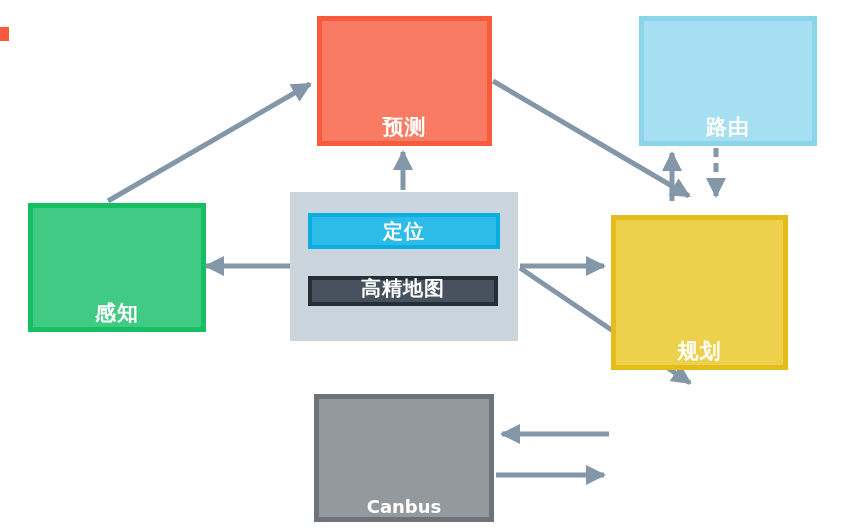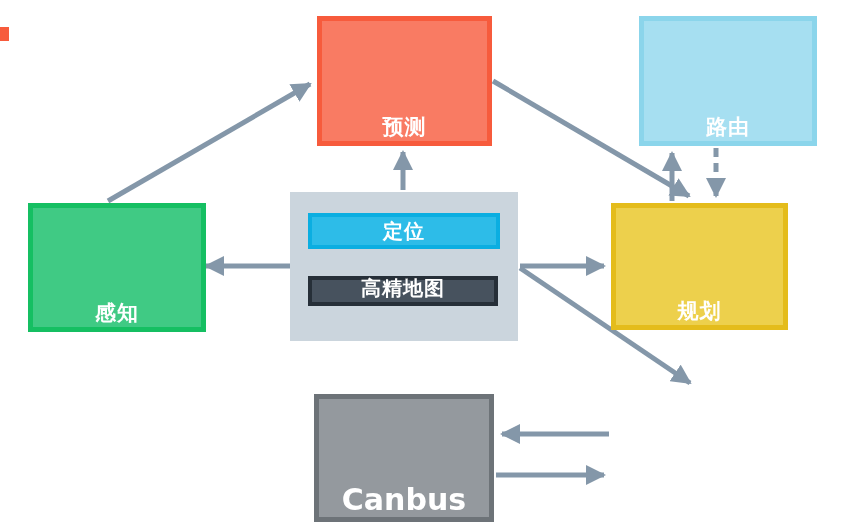--- a/index.html
+++ b/index.html
@@ -32,25 +32,25 @@
     display:flex;align-items:flex-end;justify-content:center;
     color:var(--c-label);font-weight:bold;font-size:21px;
     letter-spacing:1px;
   }
   .node-prediction{left:317px;top:16px;width:175px;height:130px;
     background:var(--c-prediction-fill);border:5px solid var(--c-prediction-border);}
   .node-routing{left:611px;top:16px;width:178px;height:130px;
     background:var(--c-routing-fill);border:5px solid var(--c-routing-border);margin-left:28px;}
   .node-perception{left:20px;top:203px;width:178px;height:129px;
     background:var(--c-perception-fill);border:5px solid var(--c-perception-border);margin-left:8px;}
-  .node-planning{left:611px;top:203px;width:177px;height:127px;
+  .node-planning{left:611px;top:215px;width:177px;height:155px;
     background:var(--c-planning-fill);border:5px solid var(--c-planning-border);}
   .node-canbus{left:314px;top:394px;width:180px;height:128px;
     background:var(--c-canbus-fill);border:5px solid var(--c-canbus-border);
-    font-size:30px;letter-spacing:0;}
+    font-size:18px;letter-spacing:0;}
   .node-control{left:611px;top:392px;width:177px;height:126px;
     background:var(--c-control-fill);border:5px solid var(--c-control-border);}
   .group-map{
     position:absolute;z-index:2;left:290px;top:192px;width:228px;height:149px;
     background:var(--c-group-fill);box-sizing:border-box;
   }
   .node-localization{left:308px;top:213px;width:192px;height:36px;z-index:3;
     background:var(--c-localization-fill);border:4px solid var(--c-localization-border);
     font-size:20px;}
   .node-hdmap{left:308px;top:276px;width:190px;height:30px;z-index:3;

